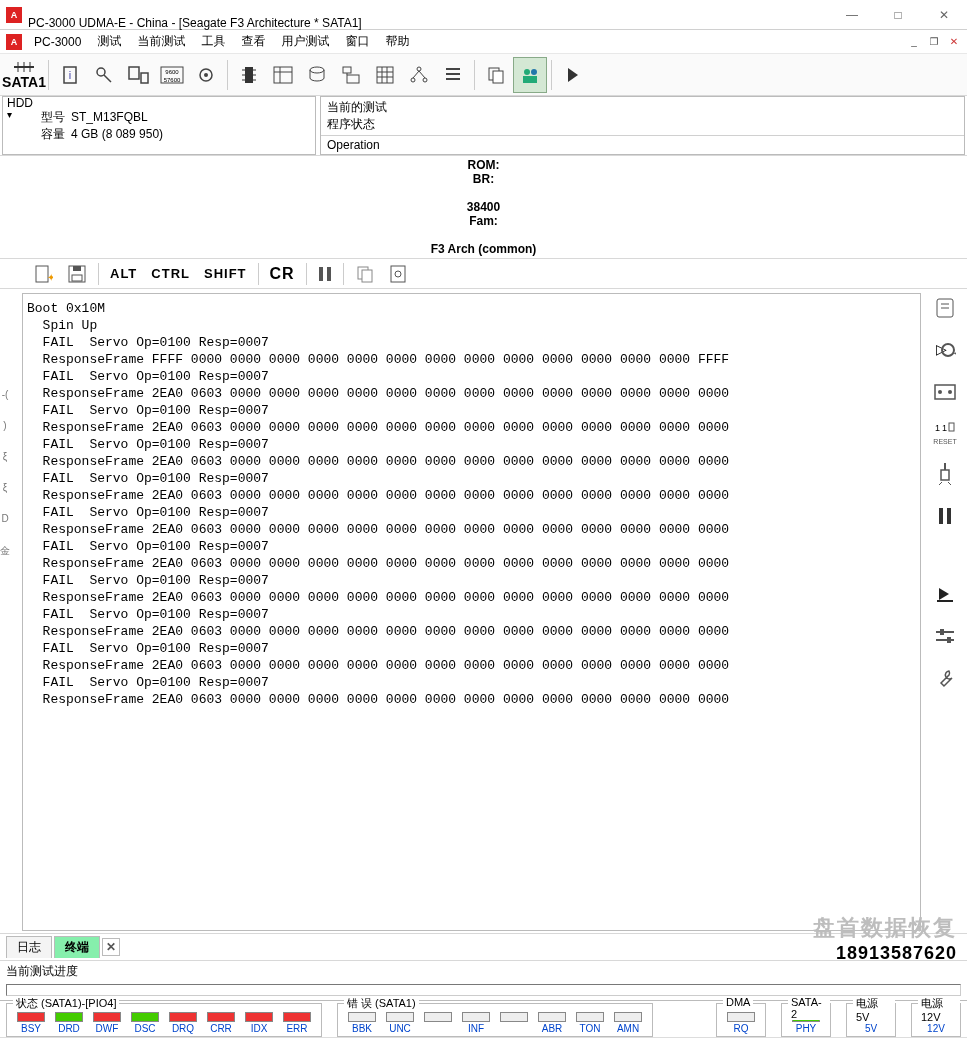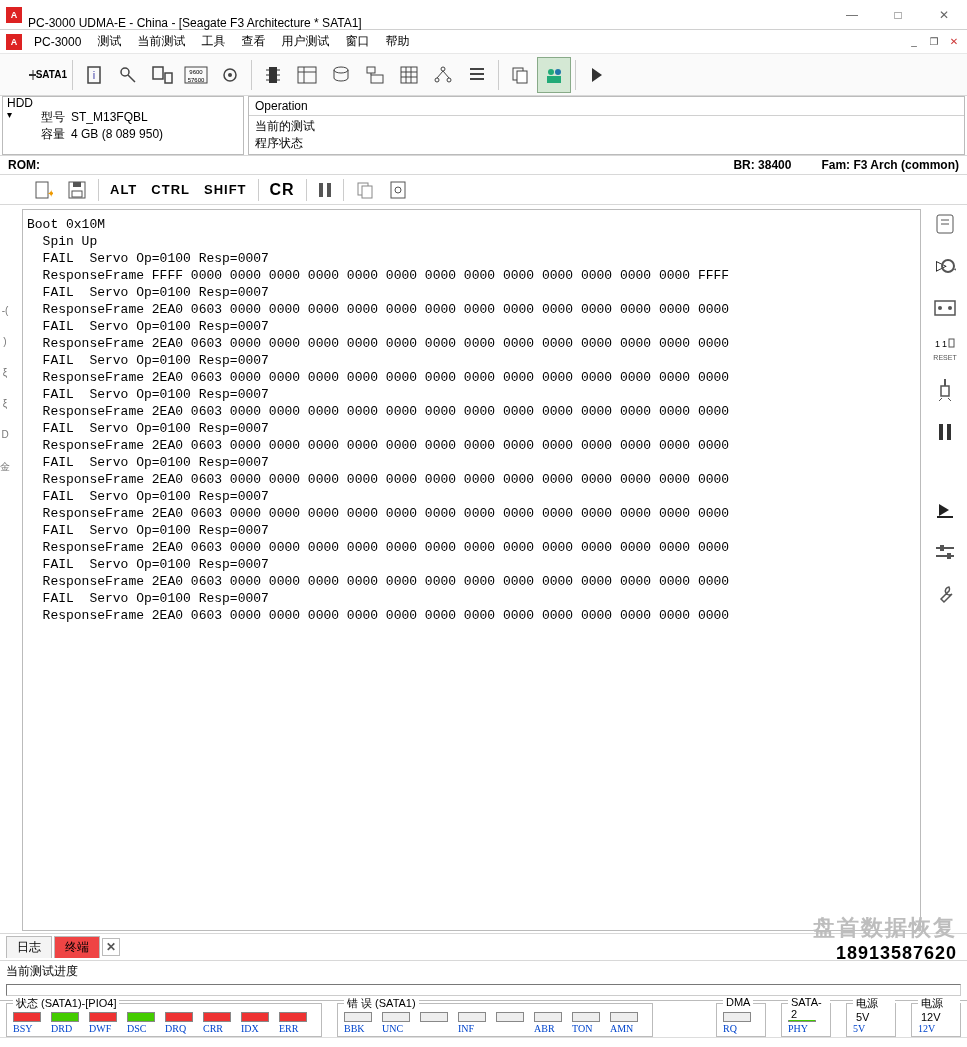--- a/index.html
+++ b/index.html
@@ -41,67 +41,67 @@
   .menubar .docctrl{margin-left:auto;display:flex;gap:2px;}
   .menubar .docctrl span{width:18px;height:14px;display:flex;align-items:center;justify-content:center;font-size:10px;color:#555;border:1px solid transparent;}
   .toolbar{
     height:42px;background:#fafafa;border-bottom:1px solid #d8d8d8;
     display:flex;align-items:center;padding:2px 4px;gap:0;
   }
   .tbtn{
     width:34px;height:36px;display:flex;align-items:center;justify-content:center;
     border:1px solid transparent;
   }
-  .tbtn.labeled{flex-direction:row;font-size:10px;width:40px;margin-left:24px;}
+  .tbtn.labeled{flex-direction:column;font-size:14px;width:40px;}
   .tdiv{width:1px;height:30px;background:#ccc;margin:0 4px;}
   .info-strip{
     display:flex;border-bottom:1px solid #d8d8d8;
   }
   .hdd-pane{
-    width:242px;border:1px solid #bbb;margin:0 2px;padding:2px 6px;position:relative;
+    width:314px;border:1px solid #bbb;margin:0 2px;padding:2px 6px;position:relative;
   }
   .op-pane{flex:1;border:1px solid #bbb;margin:0 2px;padding:0;position:relative;display:flex;flex-direction:column;}
   .op-row{padding:2px 6px;border-bottom:1px solid #d0d0d0;}
   .op-row:last-child{border-bottom:none;}
   .kv{display:flex;gap:6px;line-height:17px;}
   .kv .k{width:56px;text-align:right;font-family:Liberation Serif, serif;}
-  .rom-strip{display:flex;align-items:center;padding:2px 8px;font-weight:bold;font-size:12px;border-bottom:1px solid #d8d8d8;}
+  .rom-strip{display:flex;align-items:center;padding:2px 8px;font-weight:bold;font-size:12px;border-bottom:1px solid #d8d8d8;flex-direction:column;}
   .rom-strip .spacer{flex:1;}
   .toolbelt{
     height:30px;display:flex;align-items:center;padding:2px 10px;gap:8px;border-bottom:1px solid #d8d8d8;
   }
   .belt-btn{padding:2px 3px;display:flex;align-items:center;justify-content:center;}
   .belt-key{font-family:"Arial Narrow",sans-serif;font-weight:bold;font-size:13px;letter-spacing:1px;}
   .belt-div{width:1px;height:22px;background:#ccc;}
   .terminal-wrap{flex:1;display:flex;min-height:0;}
   .terminal{
     flex:1;margin:4px 2px 2px 12px;border:1px solid #bbb;padding:6px 4px;
     font-family:"Courier New",monospace;font-size:13px;line-height:17px;
     white-space:pre;overflow:hidden;color:#000;background:#fff;
   }
   .leftgutter{width:10px;display:flex;flex-direction:column;align-items:center;padding-top:100px;color:#777;font-size:10px;gap:20px;}
   .rightbar{width:44px;display:flex;flex-direction:column;align-items:center;padding-top:6px;gap:16px;}
   .rbtn{width:30px;height:26px;display:flex;align-items:center;justify-content:center;}
   .rbtn svg{display:block;}
   .rlabel{font-size:7px;text-align:center;color:#555;}
   .tabs-row{display:flex;align-items:center;padding:2px 6px;gap:2px;border-top:1px solid #d8d8d8;position:relative;}
   .tab{border:1px solid #bbb;border-bottom:none;padding:2px 10px;background:#f4f4f4;font-size:12px;}
-  .tab.active{background:#ef4444;font-weight:normal;}
+  .tab.active{background:#86efac;font-weight:bold;}
   .tab-x{border:1px solid #bbb;width:18px;height:18px;display:flex;align-items:center;justify-content:center;font-weight:bold;color:#555;}
   .watermark{position:absolute;right:10px;bottom:-4px;text-align:right;}
   .watermark .w1{font-size:22px;color:#bdbdbd;font-weight:bold;letter-spacing:2px;}
   .watermark .w2{font-size:18px;color:#000000;font-weight:bold;letter-spacing:1px;}
   .progress-label{padding:2px 6px;border-top:1px solid #d8d8d8;}
   .progress-bar{height:12px;margin:2px 6px 4px 6px;background:#fff;border:1px inset #ccc;}
   .status-area{border-top:1px solid #bbb;padding:2px 6px 0 6px;}
   .fs-row{display:flex;gap:15px;}
   .fs{border:1px solid #bbb;position:relative;padding:8px 6px 2px 6px;}
   .fs .lg{position:absolute;top:-8px;left:6px;background:#fff;padding:0 3px;font-size:11px;}
   .led-row{display:flex;gap:2px;}
-  .led{width:36px;display:flex;flex-direction:column;align-items:flex-start;gap:1px;font-family:Liberation Serif, serif;}
+  .led{width:36px;display:flex;flex-direction:column;align-items:center;gap:1px;}
   .led .lamp{width:28px;height:10px;border:1px solid #888;}
   .led .lamp.red{background:#e33;}
   .led .lamp.green{background:#4c0;}
   .led .lamp.off{background:#eee;}
   .led .txt{font-size:10px;color:#0044cc;}
   .bottom-strip{height:10px;border-top:1px solid #ddd;}
 </style>
 </head>
 <body>
 
@@ -261,26 +261,26 @@
           <span class="k">型号</span>
           <span>ST_M13FQBL</span>
         </div>
     <div class="kv">
           <span class="k">容量</span>
           <span>4 GB (8 089 950)</span>
         </div>
     </div>
   </div>
   <div class="op-pane">
-    <div class="op-row" style="flex:1;">
-      <div>Operation</div>
-    </div>
     <div class="op-row">
       <div>当前的测试</div>
       <div>程序状态</div>
+    </div>
+    <div class="op-row" style="flex:1;">
+      <div>Operation</div>
     </div>
   </div>
 </div>
 
 <div class="rom-strip">
   <span>ROM:</span>
   <span class="spacer"></span>
   <span>BR:</span>&nbsp;
   <span>38400</span>
   <span style="width:30px;"></span>

